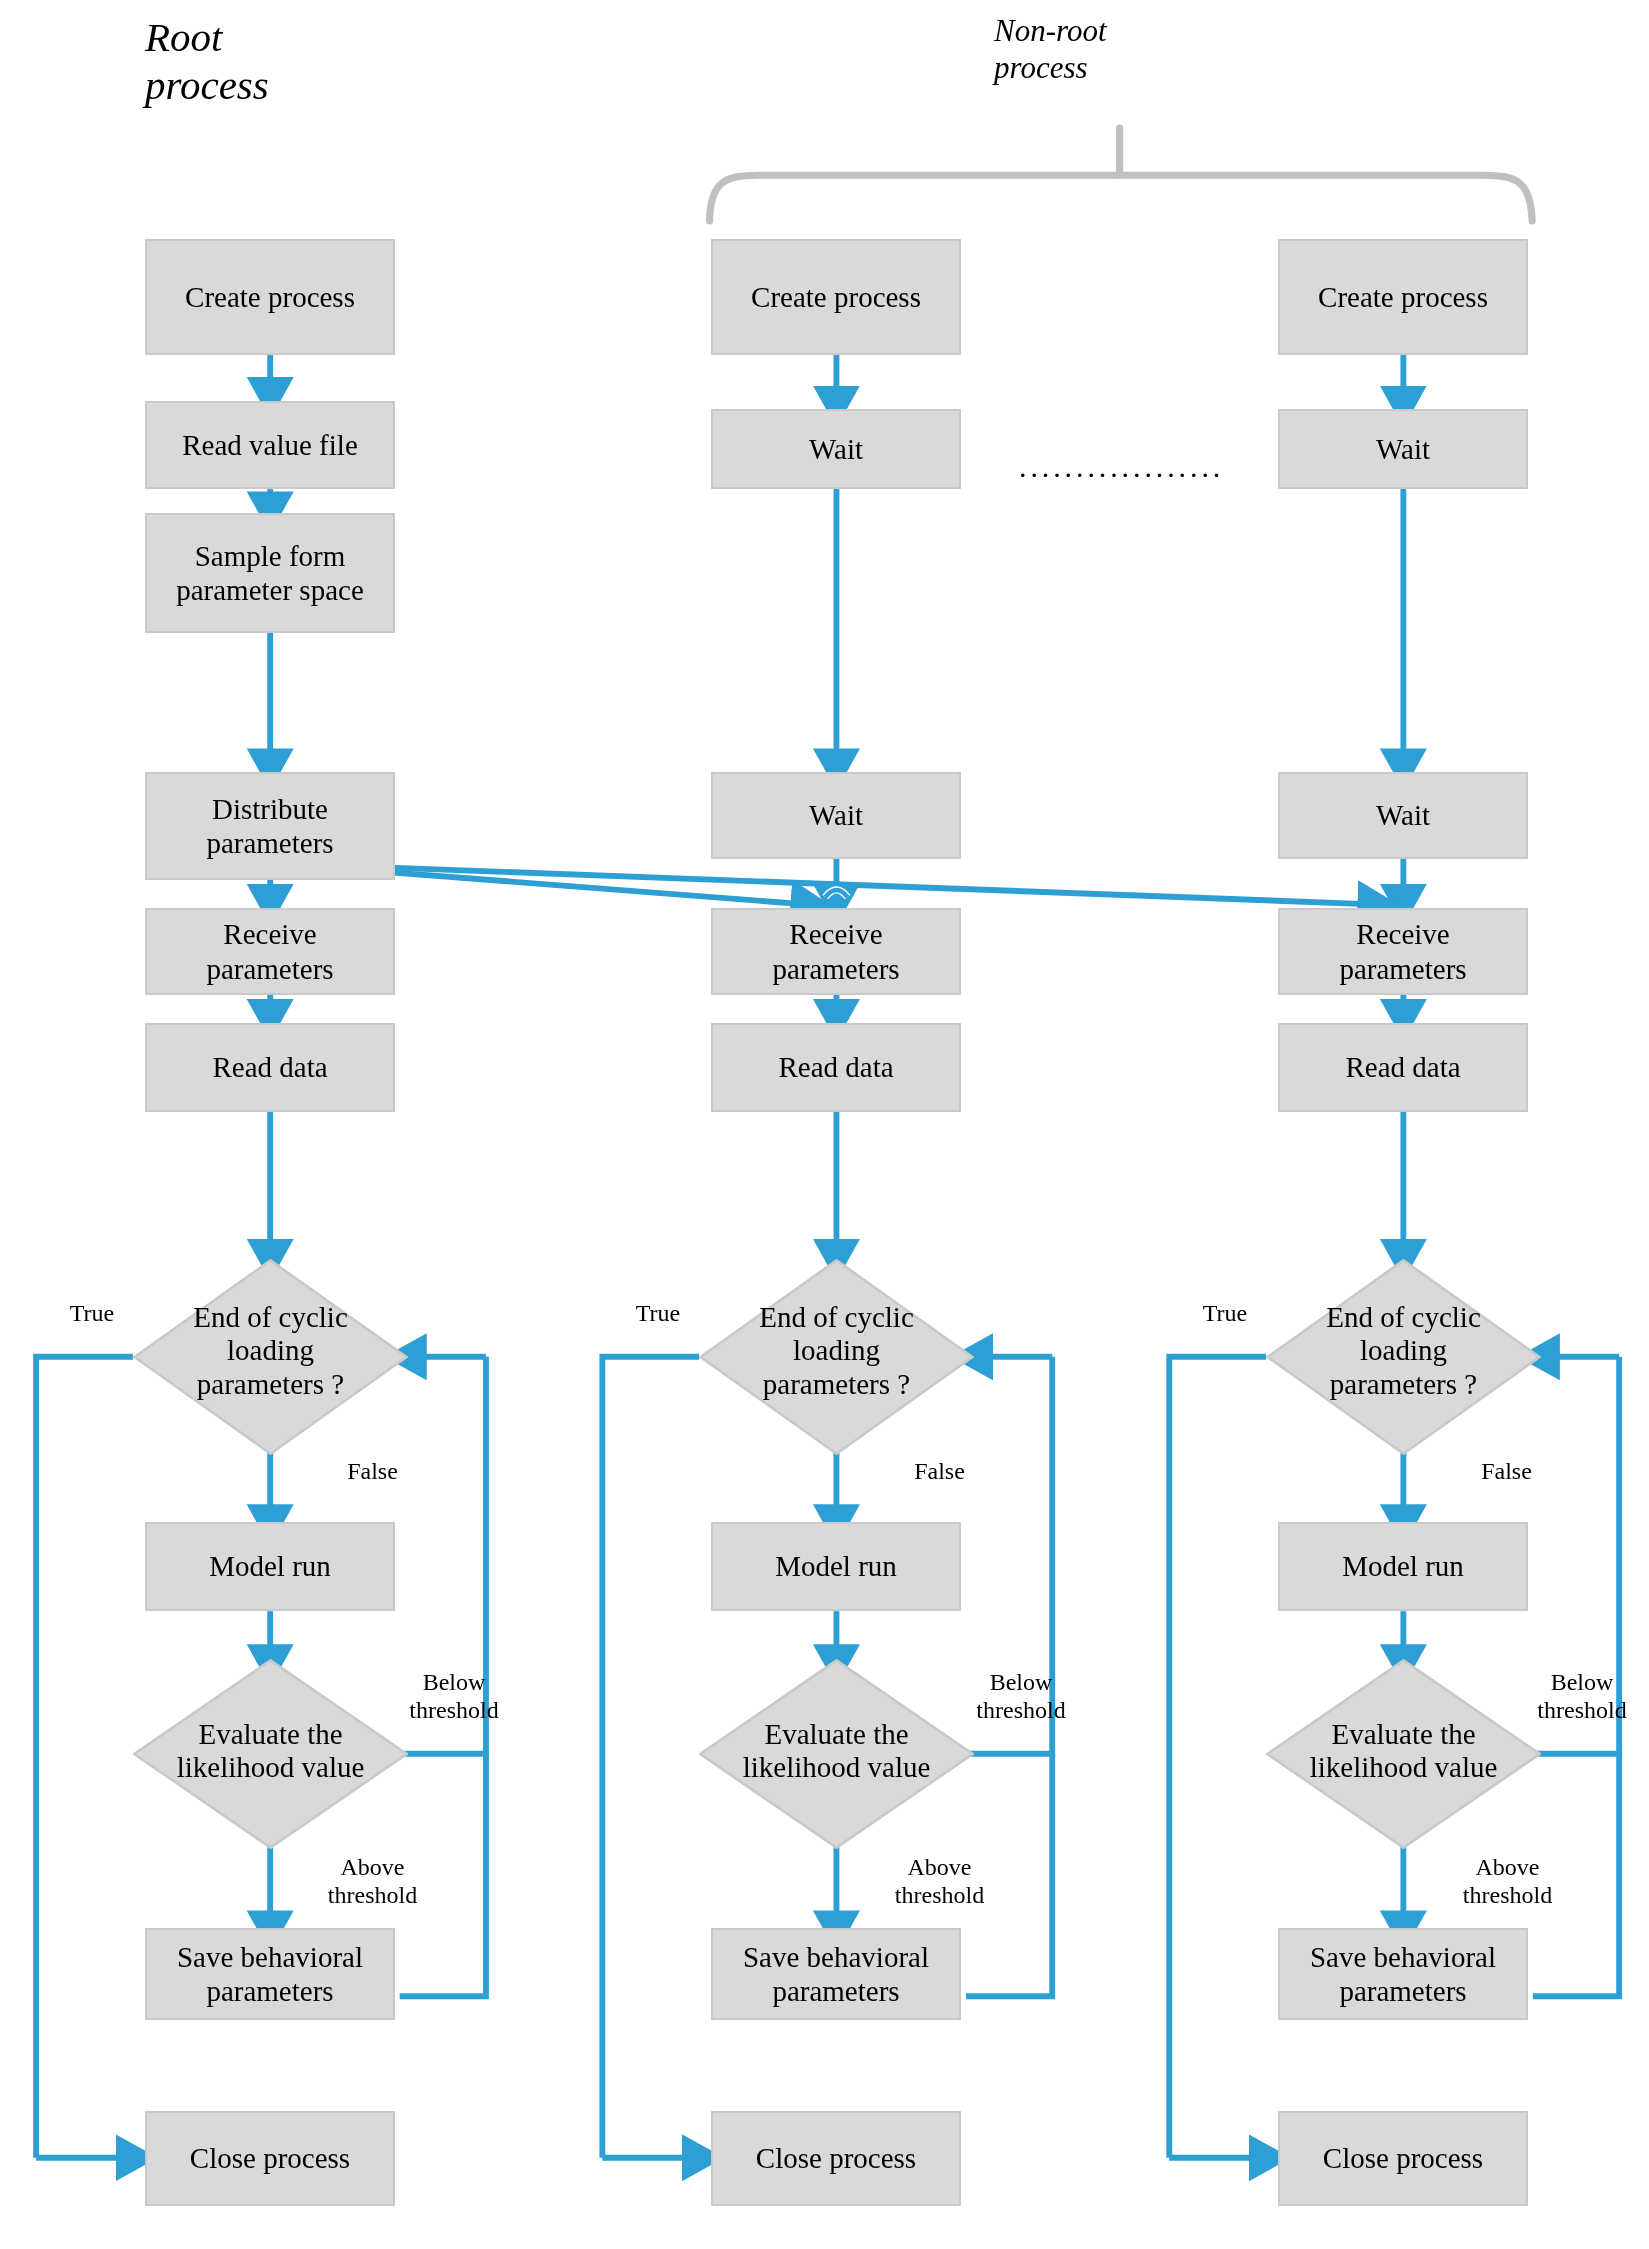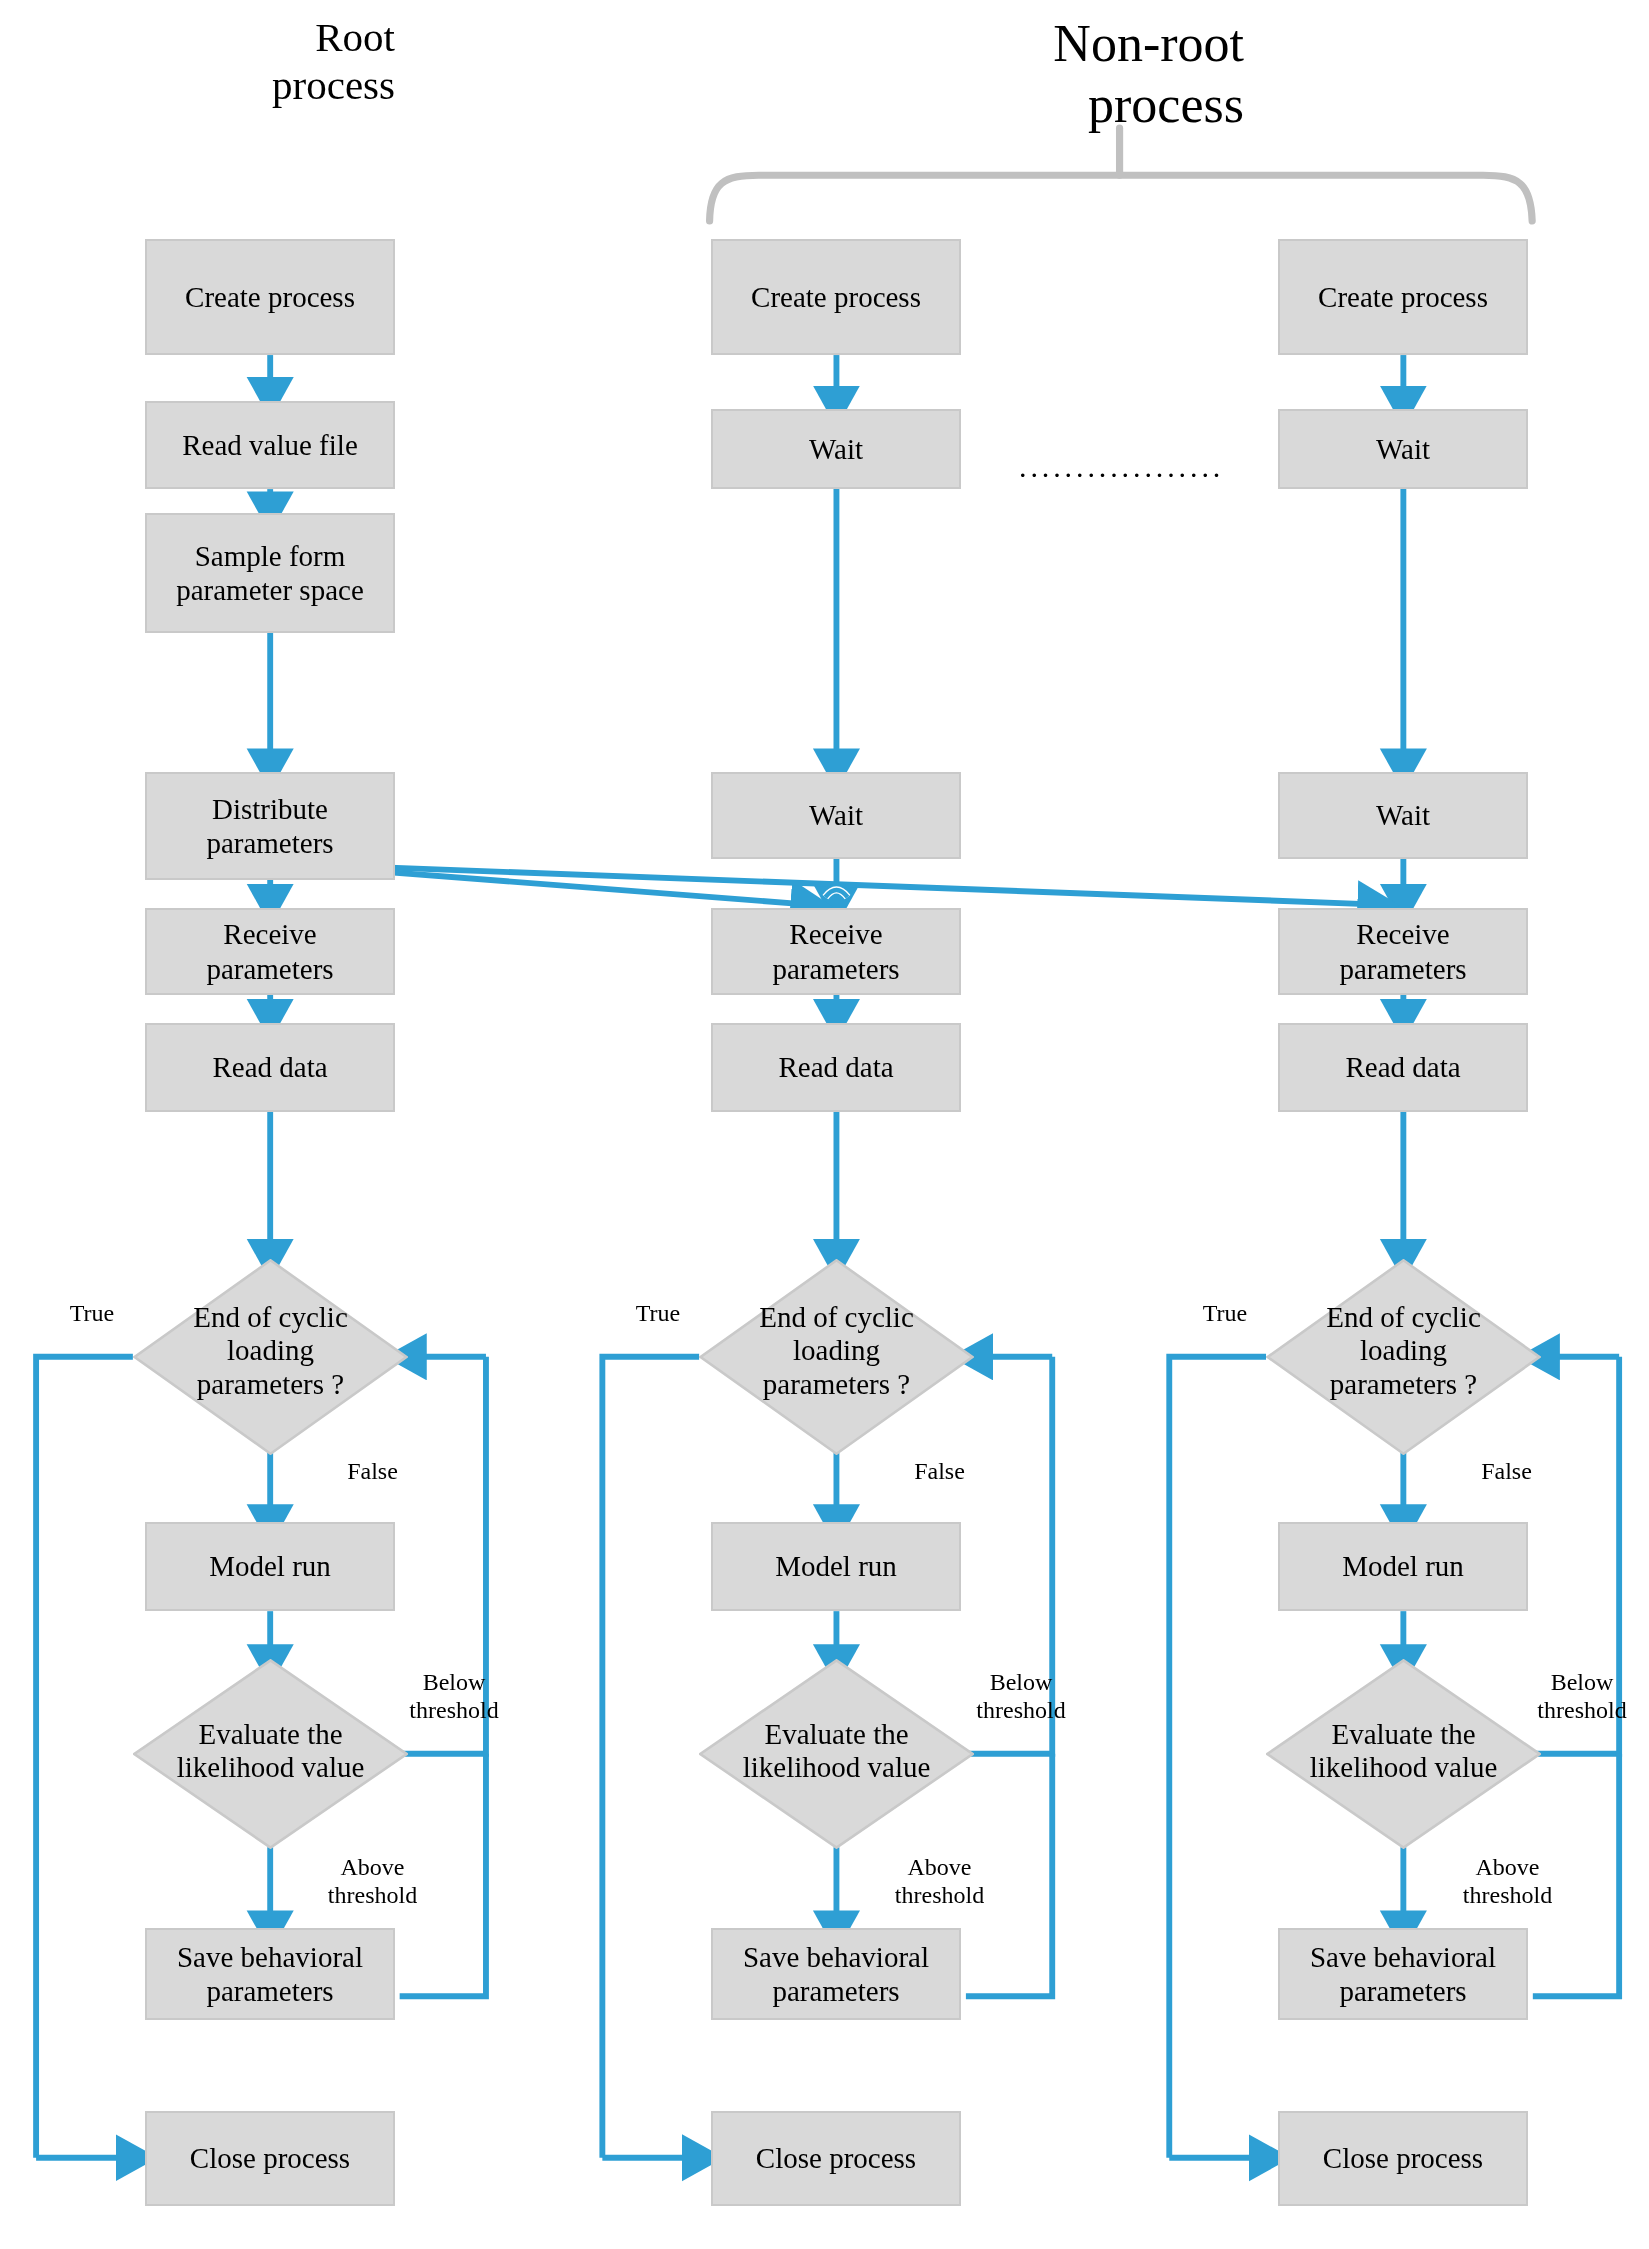--- a/index.html
+++ b/index.html
@@ -5,21 +5,21 @@
   html,body{margin:0;padding:0;background:#ffffff;}
   body{width:1650px;height:2250px;position:relative;overflow:hidden;
        font-family:"Liberation Serif","DejaVu Serif",serif;color:#000;}
   #stage{position:absolute;inset:0;width:1650px;height:2250px;}
   svg#wires{position:absolute;left:0;top:0;width:1650px;height:2250px;}
   .node{position:absolute;box-sizing:border-box;background:#d9d9d9;
         border:2px solid #c9c9c9;display:flex;align-items:center;
         justify-content:center;text-align:center;line-height:1.18;}
   .node span{display:block;padding:0 5.2px;}
   .lbl{position:absolute;white-space:pre;line-height:1.15;text-align:center;}
-  .hdr{position:absolute;text-align:right;line-height:1.18;}
+  .hdr{position:absolute;text-align:left;line-height:1.18;font-style:italic;}
 </style>
 </head>
 <body>
 
 <div id="stage">
 
   <svg id="wires" viewBox="0 0 2523 3441" xmlns="http://www.w3.org/2000/svg">
     <defs>
       <marker id="ah" markerWidth="10" markerHeight="10" refX="2.6" refY="4" orient="auto" markerUnits="strokeWidth">
         <path d="M0,0 L0,8 L7.2,4 z" fill="#2e9fd4"></path>
@@ -87,21 +87,21 @@
     <path d="M 1262 1372 q 17 -22 34 0" fill="none" stroke="#ffffff" stroke-width="11"></path>
     <path d="M 1262 1372 q 17 -22 34 0" fill="none" stroke="#2e9fd4" stroke-width="7"></path>
 
     <g stroke="#c0c0c0" fill="none" stroke-width="11" stroke-linecap="round">
       <line x1="1712" y1="196" x2="1712" y2="268"></line>
       <path d="M 1085 338 C 1086 278, 1108 268, 1160 268 L 2268 268 C 2320 268, 2341 278, 2343 338"></path>
     </g>
   </svg>
 
   <div class="hdr" style="left:145px;top:13px;width:250px;font-size:41px;">Root<br>process</div>
-  <div class="hdr" style="left:994px;top:13px;width:250px;font-size:52px;">Non-root<br>process</div>
+  <div class="hdr" style="left:994px;top:13px;width:250px;font-size:31px;">Non-root<br>process</div>
 
   <div class="lbl" style="left:1019px;top:450px;width:196px;font-size:30px;letter-spacing:3.9px;">..................</div>
 
   <div class="node" style="left:145px;top:239px;width:250px;height:116px;font-size:29px;">
     <span>Create process</span>
     </div>
 
   <div class="node" style="left:145px;top:401px;width:250px;height:88px;font-size:29px;">
     <span>Read value file</span>
     </div>

